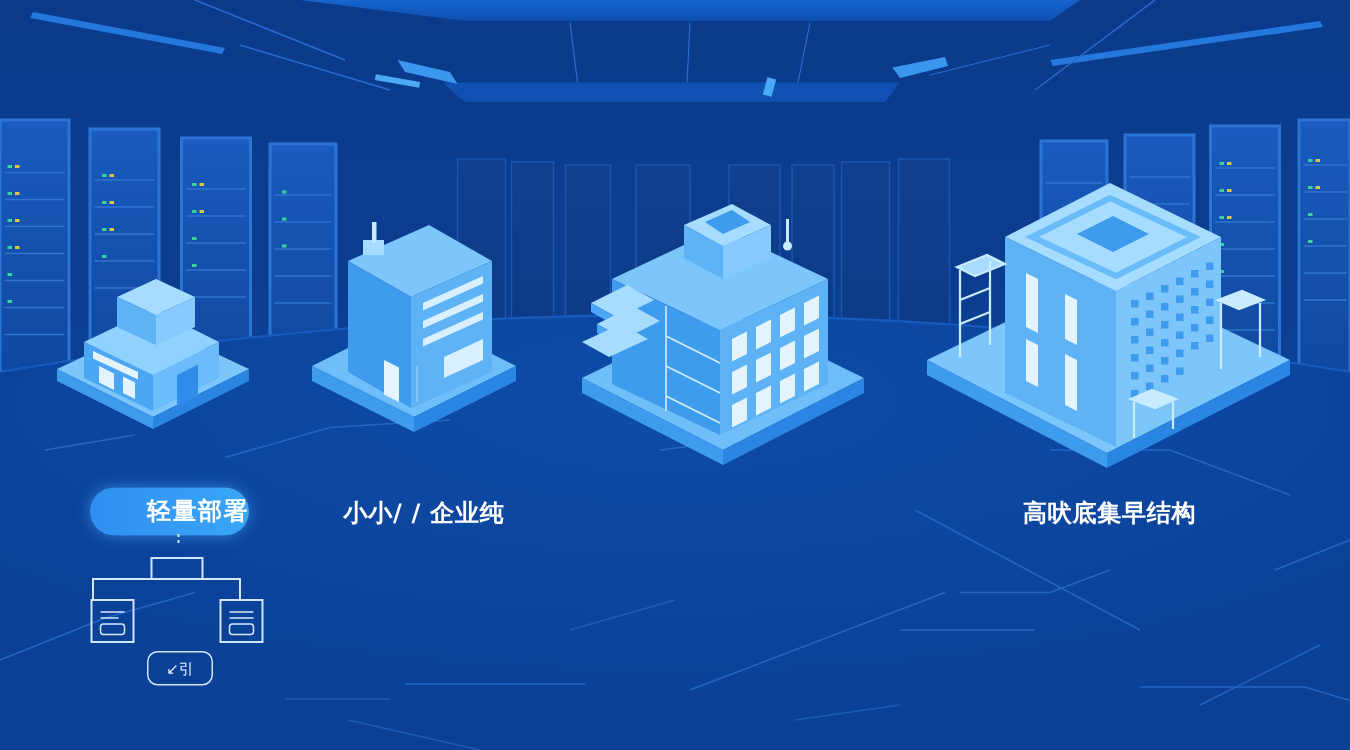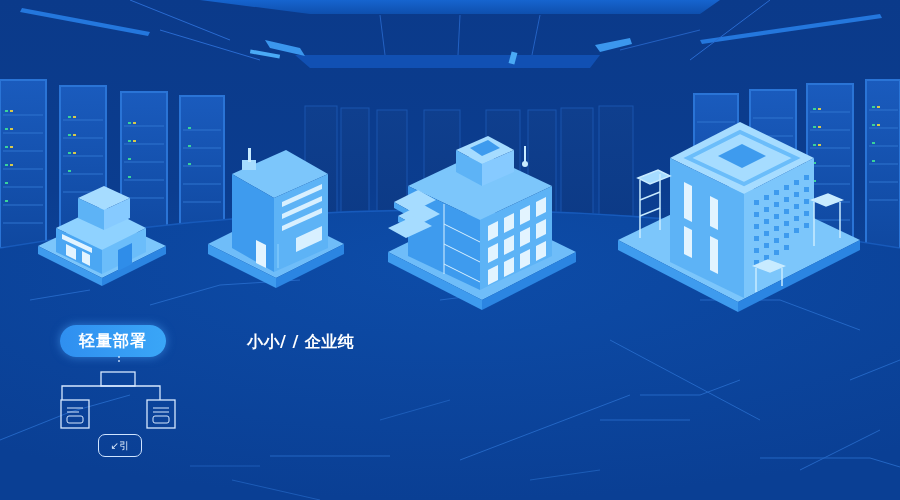--- a/index.html
+++ b/index.html
@@ -1,23 +1,23 @@
 <!DOCTYPE html>
 <html><head>
 <meta charset="utf-8">
 <style>
   html, body { margin: 0; padding: 0; }
   body { width: 900px; height: 500px; overflow: hidden; background: #0a3f93; font-family: "DejaVu Sans", "Liberation Sans", sans-serif; }
   .scene { position: relative; width: 900px; height: 500px; overflow: hidden;
     background: linear-gradient(180deg, #0b3a8a 0%, #0b3d8f 38%, #0c4399 55%, #0b469f 100%); }
   .bg-svg { position: absolute; left: 0; top: 0; width: 900px; height: 500px; }
-  .label { position: absolute; color: #ffffff; font-weight: bold; font-size: 16px; letter-spacing: 0.5px; white-space: nowrap; margin-left: 18px; }
+  .label { position: absolute; color: #ffffff; font-weight: bold; font-size: 16px; letter-spacing: 0.5px; white-space: nowrap; }
   .label-pill { position: absolute; left: 60px; top: 325px; width: 106px; height: 32px; border-radius: 16px;
     background: linear-gradient(90deg, #2f8ff0 0%, #3aa6f7 100%); box-shadow: 0 0 10px rgba(80,170,255,0.55);
-    color: #fff; font-weight: bold; font-size: 16px; display: flex; align-items: center; justify-content: center; letter-spacing: 1px; }
+    color: #fff; font-weight: bold; font-size: 16px; display: flex; align-items: center; justify-content: flex-end; letter-spacing: 1px; }
   .bldg { position: absolute; }
   .diagram { position: absolute; left: 40px; top: 356px; width: 160px; height: 110px; }
   .diagram-tag { position: absolute; left: 98px; top: 434px; width: 42px; height: 21px; border: 1.5px solid #cfe4ff;
     border-radius: 7px; color: #e4f0ff; font-size: 10px; display: flex; align-items: center; justify-content: center; }
 </style>
 </head>
 <body>
 
 <div class="scene">
 
@@ -356,20 +356,21 @@
       <polygon points="140,158 154,152 170,158 156,164" fill="#c8ebff"></polygon>
       <line x1="142" y1="160" x2="142" y2="184"></line>
       <line x1="168" y1="160" x2="168" y2="178"></line>
     </g>
   </svg>
 
   <div class="label-pill">
     <span>轻量部署</span>
   </div>
   <div class="label" style="left:229px; top:332px;">小小/ / 企业纯</div>
+  <div class="label" style="left:682px; top:332px;">高吠底集早结构</div>
 
   <svg class="diagram" viewBox="0 0 160 110">
     <g stroke="#d6e8ff" stroke-width="1.3" fill="none">
       <line x1="79" y1="0" x2="79" y2="8" stroke-dasharray="2,2"></line>
       <rect x="61" y="16" width="34" height="14"></rect>
       <polyline points="22,44 22,30 120,30 120,44"></polyline>
     </g>
     <g>
       <rect x="21" y="44" width="28" height="28" stroke="#d6e8ff" stroke-width="1.3" fill="none"></rect>
       <path d="M27,52 h16 M27,56 h12" stroke="#d6e8ff" stroke-width="1"></path>

